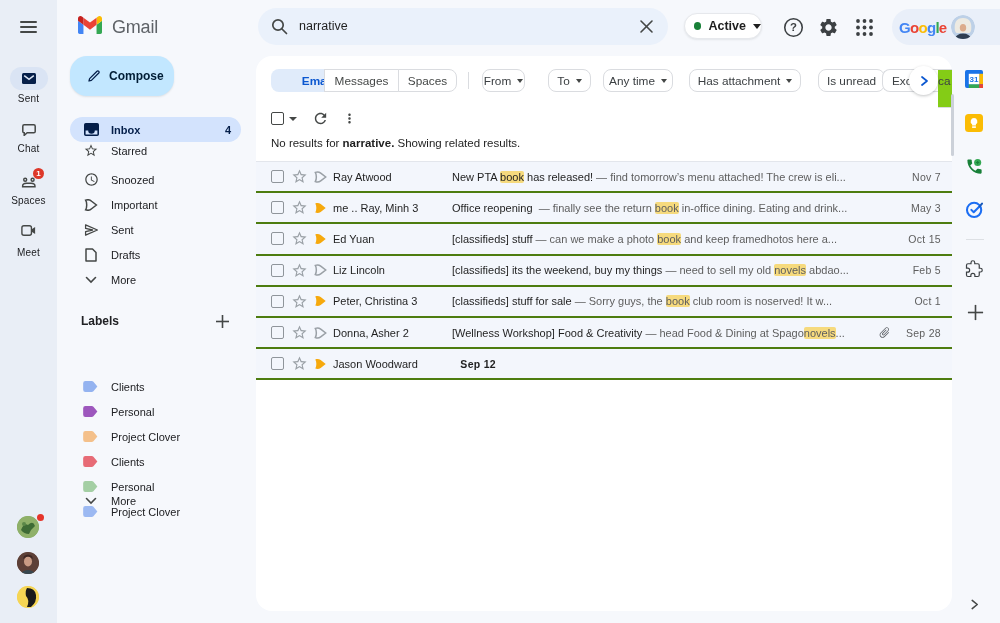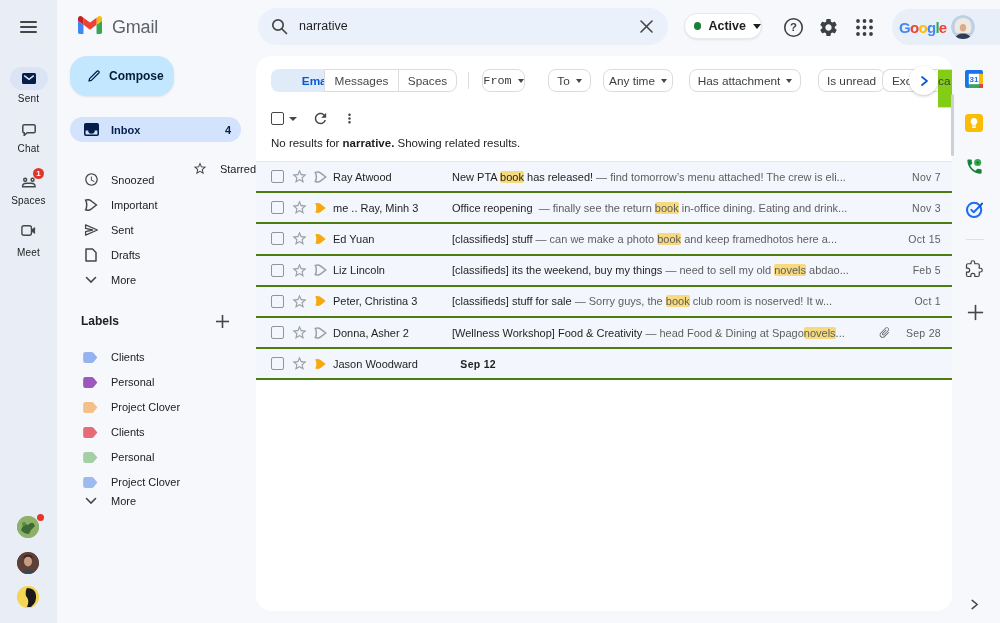--- a/index.html
+++ b/index.html
@@ -33,21 +33,21 @@
 
 
 #compose { position:absolute; left:70px; top:56px; width:104px; height:40px; background:#c2e7ff; border-radius:17px; display:flex; align-items:center; box-shadow:0 1px 2px rgba(60,64,67,.12); }
 #compose .txt { font-size:12px; font-weight:bold; color:#001d35; margin-left:8px; }
 .nav { position:absolute; left:57px; width:199px; height:25px; display:flex; align-items:center; font-size:11px; color:#202124; }
 .nav .ic { width:16px; margin-left:26px; margin-right:12px; display:flex; justify-content:center; }
 .nav.sel { left:70px; width:171px; background:#d3e3fd; border-radius:13px; font-weight:bold; color:#041e49; }
 .nav.sel .ic { margin-left:13px; }
 .nav .cnt { margin-left:auto; margin-right:10px; font-size:11px; font-weight:bold; }
 #labels-hdr { position:absolute; left:81px; top:314px; font-size:12px; font-weight:bold; color:#202124; }
-.lbl { position:absolute; left:83px; width:173px; height:25px; display:flex; align-items:flex-end; font-size:11px; color:#202124; }
+.lbl { position:absolute; left:83px; width:173px; height:25px; display:flex; align-items:center; font-size:11px; color:#202124;margin-top:36px; }
 .lbl svg { margin-right:13px; }
 
 
 #card { position:absolute; left:256px; top:56px; width:696px; height:555px; background:#fff; border-radius:16px; }
 .tab { position:absolute; top:13px; height:23px; font-size:11.8px; display:flex; align-items:center; justify-content:center; color:#444746; background:#fff; border:1px solid #dadce0; }
 .chip { position:absolute; top:13px; height:23px; border:1px solid #dadce0; border-radius:8px; background:#fff; font-size:11.8px; color:#3c4043; display:flex; align-items:center; justify-content:center; }
 .chip .car { width:0; height:0; border-left:3.5px solid transparent; border-right:3.5px solid transparent; border-top:4px solid #444746; margin-left:6px; }
 #vdiv { position:absolute; left:212px; top:16px; width:1px; height:17px; background:#dadce0; }
 #scrollbtn { position:absolute; left:653px; top:10px; width:29px; height:29px; border-radius:50%; background:#fff; box-shadow:0 1px 3px rgba(60,64,67,.3); display:flex; align-items:center; justify-content:center; }
 #toolbar { position:absolute; left:0; top:44px; width:100%; height:32px; }
@@ -200,21 +200,21 @@
 </div>
 
 <div class="nav sel" style="top:117px;">
   <span class="ic">
       <svg width="15" height="13" viewBox="0 0 15 13">
         <path fill="#041e49" d="M1.8 0 h11.4 a1.8 1.8 0 0 1 1.8 1.8 v9.4 a1.8 1.8 0 0 1 -1.8 1.8 H1.8 A1.8 1.8 0 0 1 0 11.2 V1.8 A1.8 1.8 0 0 1 1.8 0 Z M1.6 7.5 h2.6 a3.3 3.3 0 0 0 6.6 0 h2.6 v4 h-11.8 Z" fill-rule="evenodd"></path>
       </svg>
     </span>
   Inbox <span class="cnt">4</span>
 </div>
-<div class="nav" style="top:156px;justify-content:flex-end;">
+<div class="nav" style="top:138px;">
   <span class="ic">
       <svg width="16" height="15" viewBox="0 0 24 24">
         <path fill="#444746" d="M22 9.24l-7.19-.62L12 2 9.19 8.63 2 9.24l5.46 4.73L5.82 21 12 17.27 18.18 21l-1.63-7.03L22 9.24zM12 15.4l-3.76 2.27 1-4.28-3.32-2.88 4.38-.38L12 6.1l1.71 4.04 4.38.38-3.32 2.88 1 4.28L12 15.4z"></path>
       </svg>
     </span>
   Starred
 </div>
 <div class="nav" style="top:167px;">
   <span class="ic">
       <svg width="15" height="15" viewBox="0 0 24 24">
@@ -289,21 +289,21 @@
       </svg>
     </span>
   More
 </div>
 
 <div id="card">
   <div class="tab" style="left:15px; width:53px; background:#e0ebfa; border:none; border-radius:8px 0 0 8px; color:#0b57d0; font-weight:bold;padding-left:40px;">Email</div>
   <div class="tab" style="left:68px; width:75px;">Messages</div>
   <div class="tab" style="left:142px; width:59px; border-radius:0 8px 8px 0;">Spaces</div>
   <div id="vdiv"></div>
-  <div class="chip" style="left:226px; width:43px;font-family:Liberation Mono, monospace;">From<span class="car"></span></div>
+  <div class="chip" style="left:226px; width:43px;">From<span class="car"></span></div>
   <div class="chip" style="left:292px; width:43px;">To<span class="car"></span></div>
   <div class="chip" style="left:347px; width:70px;">Any time<span class="car"></span></div>
   <div class="chip" style="left:433px; width:112px;">Has attachment<span class="car"></span></div>
   <div class="chip" style="left:562px; width:67px;">Is unread</div>
   <div class="chip" style="left:626px; width:56px; border-radius:8px 0 0 8px; border-right:none; justify-content:flex-start; padding-left:9px;">Excl</div>
   <div class="abs" style="left:682px; top:13px; width:14px; height:39px; background:#84cc16; border-top:1px solid #dadce0; border-bottom:1px solid #dadce0; font-size:11.8px; color:#3c4043; line-height:23px;">ca</div>
   <div id="scrollbtn">
       <svg width="10" height="10" viewBox="0 0 10 10">
         <polyline points="3,1 8,5 3,9" fill="none" stroke="#0b57d0" stroke-width="1.7" stroke-linecap="round" stroke-linejoin="round"></polyline>
       </svg>
@@ -339,21 +339,21 @@
       <div class="row">
         <span class="cb"></span>
         <svg class="star" width="17" height="17" viewBox="0 0 24 24">
           <path fill="#9aa0a6" d="M22 9.24l-7.19-.62L12 2 9.19 8.63 2 9.24l5.46 4.73L5.82 21 12 17.27 18.18 21l-1.63-7.03L22 9.24zM12 15.4l-3.76 2.27 1-4.28-3.32-2.88 4.38-.38L12 6.1l1.71 4.04 4.38.38-3.32 2.88 1 4.28L12 15.4z"></path>
         </svg>
         <svg class="imp" width="15" height="12" viewBox="0 0 14 12">
           <path d="M1.8 1.4 C3.6 .7 5.7 .9 7.2 2.1 L12.2 6 L7.2 9.9 C5.7 11.1 3.6 11.3 1.8 10.6 C3.2 8.2 3.2 3.8 1.8 1.4 Z" fill="#f6a90d"></path>
         </svg>
         <span class="snd">me .. Ray, Minh 3</span>
         <span class="sub">Office reopening <span class="sn">&nbsp;— finally see the return <i class="hl">book</i> in-office dining. Eating and drink...</span></span>
-        <span class="date">Nov 3</span>
+        <span class="date">May 3</span>
       </div>
       <div class="row">
         <span class="cb"></span>
         <svg class="star" width="17" height="17" viewBox="0 0 24 24">
           <path fill="#9aa0a6" d="M22 9.24l-7.19-.62L12 2 9.19 8.63 2 9.24l5.46 4.73L5.82 21 12 17.27 18.18 21l-1.63-7.03L22 9.24zM12 15.4l-3.76 2.27 1-4.28-3.32-2.88 4.38-.38L12 6.1l1.71 4.04 4.38.38-3.32 2.88 1 4.28L12 15.4z"></path>
         </svg>
         <svg class="imp" width="15" height="12" viewBox="0 0 14 12">
           <path d="M1.8 1.4 C3.6 .7 5.7 .9 7.2 2.1 L12.2 6 L7.2 9.9 C5.7 11.1 3.6 11.3 1.8 10.6 C3.2 8.2 3.2 3.8 1.8 1.4 Z" fill="#f6a90d"></path>
         </svg>
         <span class="snd">Ed Yuan</span>

